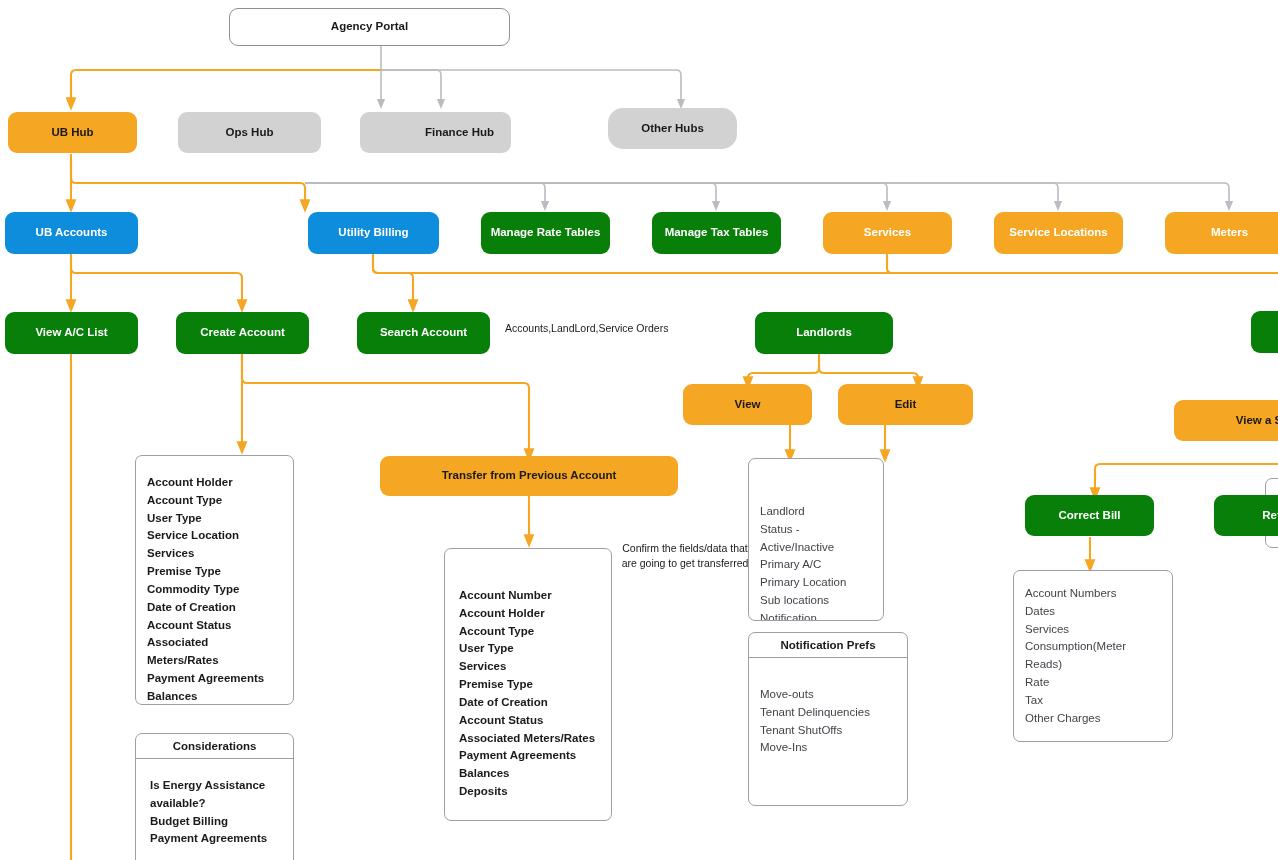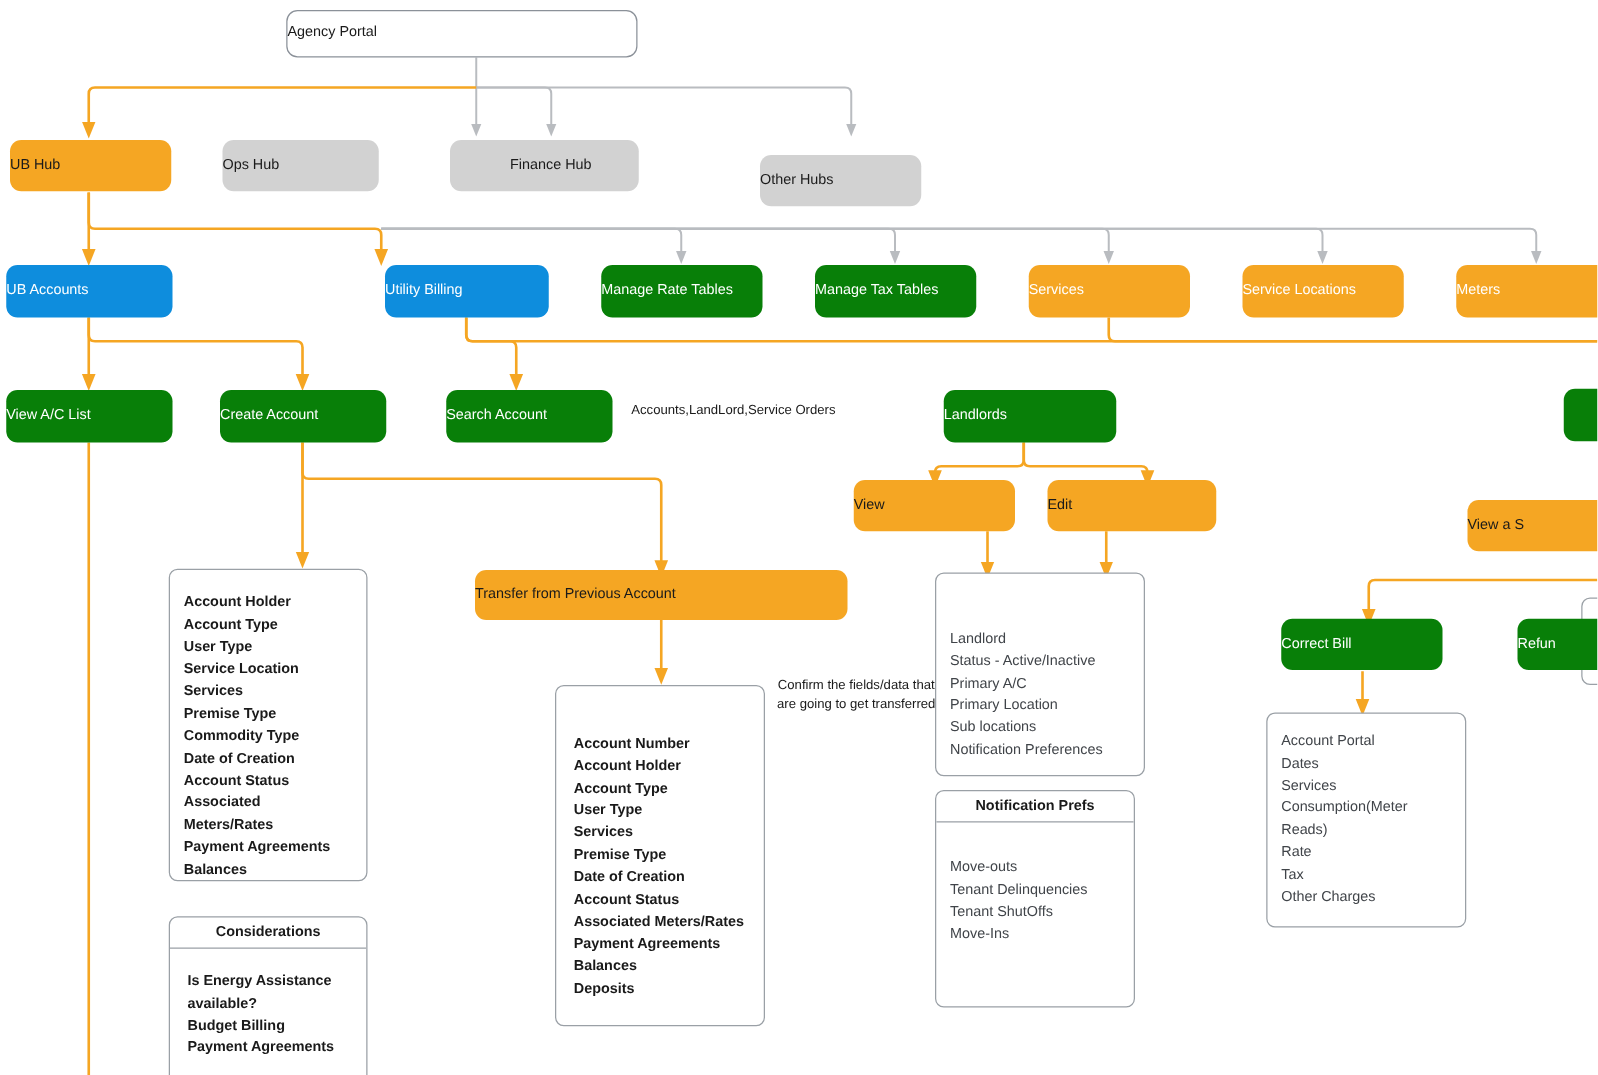--- a/index.html
+++ b/index.html
@@ -19,23 +19,24 @@
     position:absolute;
     left:0;top:0;
     width:1278px;height:860px;
     pointer-events:none;
   }
   .node{
     position:absolute;
     box-sizing:border-box;
     display:flex;
     align-items:center;
+    justify-content:center;
     text-align:center;
     border-radius:9px;
-    font-weight:normal;
+    font-weight:bold;
     line-height:1.15;
     z-index:3;
   }
   .node.orange{ background:#f5a623; color:#1a1a1a; font-size:11.5px; }
   .node.orange.white-text{ color:#ffffff; }
   .node.gray{ background:#d2d2d2; color:#1a1a1a; font-size:11.5px; }
   .node.blue{ background:#0e8ddd; color:#ffffff; font-size:11.5px; }
   .node.green{ background:#087f08; color:#ffffff; font-size:11.5px; }
   .node.plain{
     background:#ffffff;
@@ -149,27 +150,27 @@
     </g>
   </svg>
 
   <div class="node plain" style="left:229px;top:8px;width:281px;height:38px;">
     <span>Agency Portal</span>
   </div>
 
   <div class="node orange" style="left:8px;top:112px;width:129px;height:41px;">
     <span>UB Hub</span>
   </div>
-  <div class="node gray" style="left:178px;top:112px;width:125px;height:41px;">
+  <div class="node gray" style="left:178px;top:112px;width:143px;height:41px;">
     <span>Ops Hub</span>
   </div>
   <div class="node gray" style="left:360px;top:112px;width:151px;height:41px;padding-left:48px;">
     <span>Finance Hub</span>
   </div>
-  <div class="node gray" style="left:608px;top:124px;width:129px;height:41px;">
+  <div class="node gray" style="left:608px;top:108px;width:129px;height:41px;border-radius:15px;">
     <span>Other Hubs</span>
   </div>
 
   <div class="node blue" style="left:308px;top:212px;width:131px;height:42px;">
     <span>Utility Billing</span>
   </div>
   <div class="node blue" style="left:5px;top:212px;width:133px;height:42px;">
     <span>UB Accounts</span>
   </div>
   <div class="node green" style="left:481px;top:212px;width:129px;height:42px;">
@@ -273,21 +274,21 @@
       <div>Payment Agreements</div>
       <div>Balances</div>
       <div>Deposits</div>
     </div>
   </div>
 
   <div class="freetext center" style="left:615px;top:541px;width:140px;">
     <span>Confirm the fields/data that are going to get transferred</span>
   </div>
 
-  <div class="listbox" style="left:748px;top:458px;width:168px;height:163px;">
+  <div class="listbox" style="left:748px;top:458px;width:136px;height:163px;">
     <div class="items" style="padding:44px 11px 10px;">
       <div>Landlord</div>
       <div>Status - Active/Inactive</div>
       <div>Primary A/C</div>
       <div>Primary Location</div>
       <div>Sub locations</div>
       <div>Notification Preferences</div>
     </div>
   </div>
 
@@ -296,21 +297,21 @@
     <div class="items" style="padding:28px 11px 10px;">
       <div>Move-outs</div>
       <div>Tenant Delinquencies</div>
       <div>Tenant ShutOffs</div>
       <div>Move-Ins</div>
     </div>
   </div>
 
   <div class="listbox" style="left:1013px;top:570px;width:160px;height:172px;">
     <div class="items" style="padding:14px 11px;">
-      <div>Account Portal</div>
+      <div>Account Numbers</div>
       <div>Dates</div>
       <div>Services</div>
       <div>Consumption(Meter Reads)</div>
       <div>Rate</div>
       <div>Tax</div>
       <div>Other Charges</div>
     </div>
   </div>
 
 </div>

